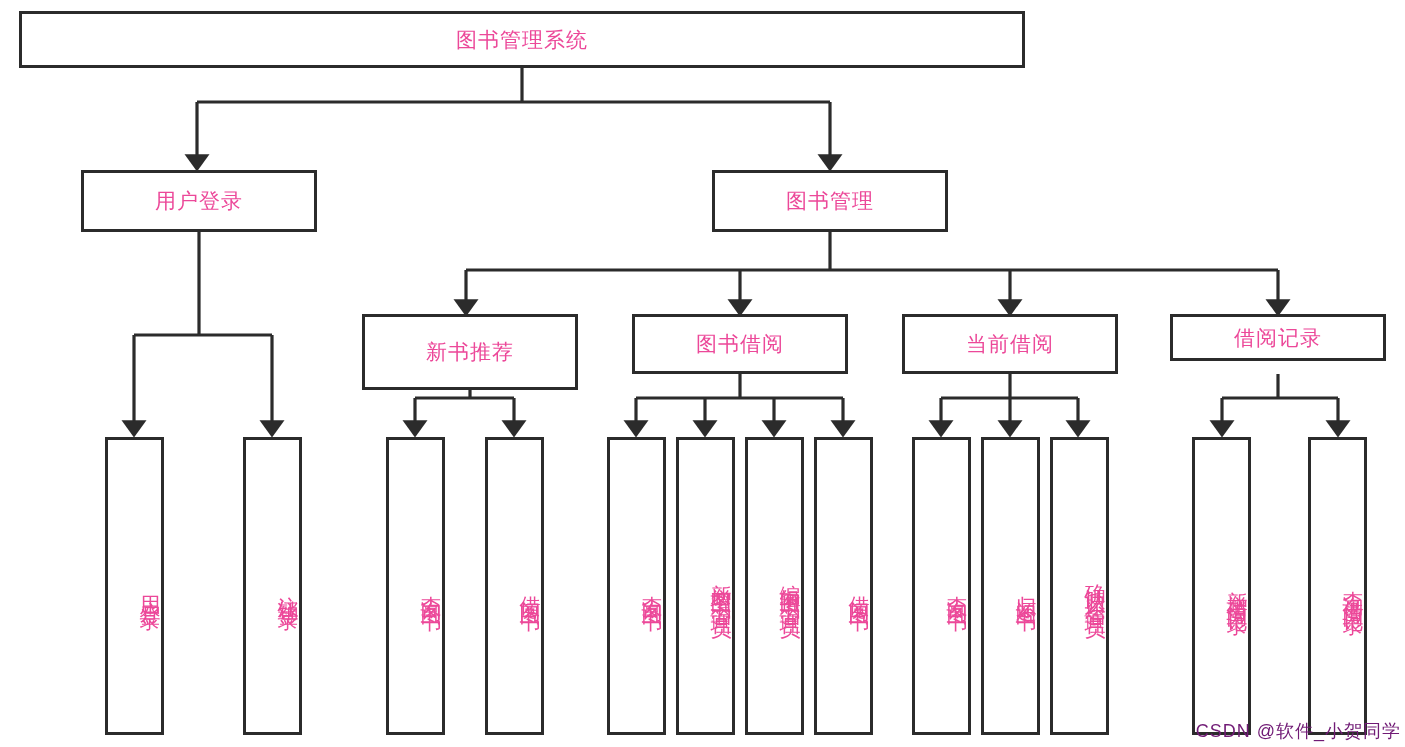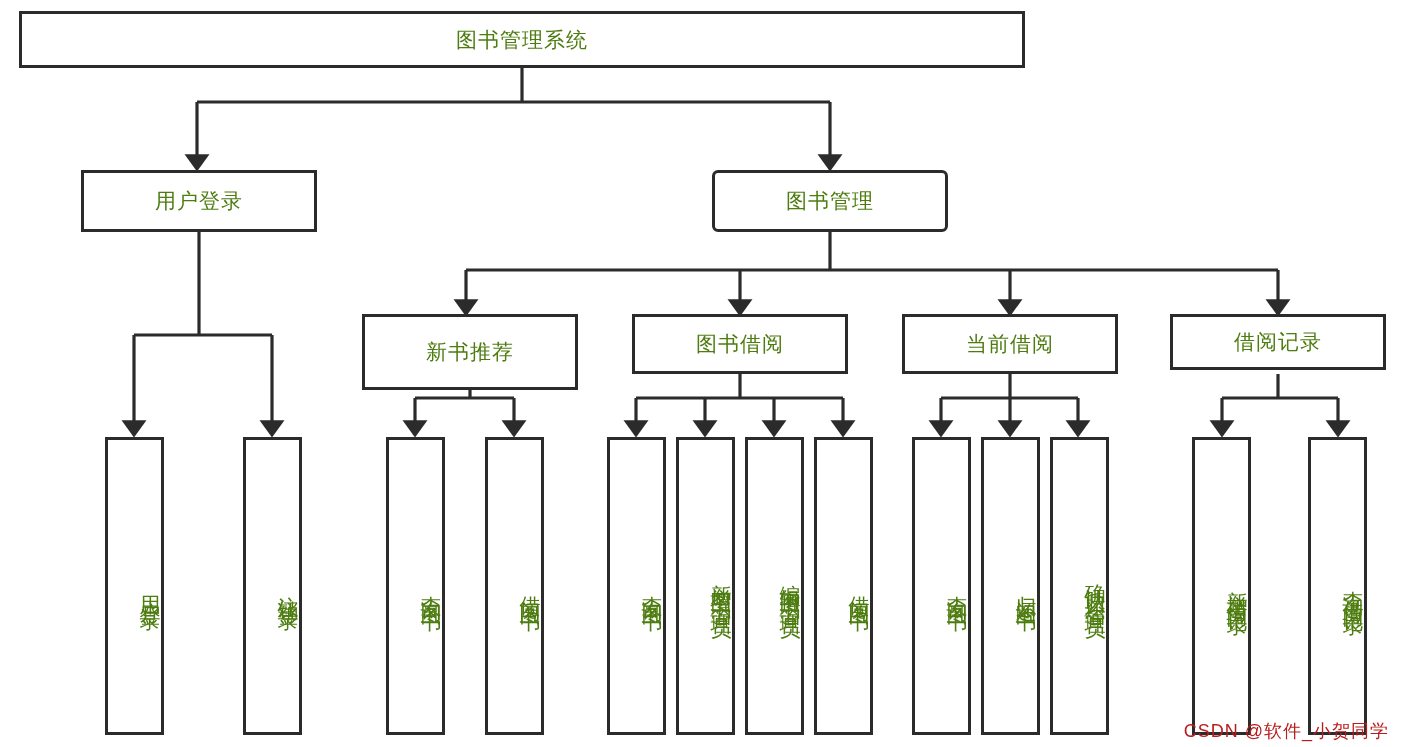--- a/index.html
+++ b/index.html
@@ -23,21 +23,21 @@
     height: 747px;
   }
   .node {
     position: absolute;
     box-sizing: border-box;
     background: #ffffff;
     border: 3px solid #2b2b2b;
     display: flex;
     align-items: center;
     justify-content: center;
-    color: #4d7c0f;
+    color: #ec4899;
     overflow: hidden;
   }
   .node.horiz {
     font-size: 21px;
     letter-spacing: 1px;
     line-height: 1.2;
   }
   .node.vert {
     writing-mode: vertical-rl;
     text-orientation: upright;
@@ -49,24 +49,24 @@
     justify-content: center;
   }
   .node.vert .vlabel {
     writing-mode: vertical-rl;
     text-orientation: upright;
     display: block;
     white-space: nowrap;
   }
   .watermark {
     position: absolute;
-    right: 16px;
+    right: 4px;
     bottom: 4px;
     font-size: 18px;
-    color: #b91c1c;
+    color: #701a75;
     letter-spacing: 1px;
     white-space: nowrap;
     pointer-events: none;
   }
 </style>
 </head>
 <body>
 
 <div id="canvas">
 
@@ -120,34 +120,34 @@
     </g>
   </svg>
 
   <div class="node horiz" style="left:19px; top:11px; width:1006px; height:57px;">
     <span>图书管理系统</span>
   </div>
 
   <div class="node horiz" style="left:81px; top:170px; width:236px; height:62px;">
     <span>用户登录</span>
   </div>
-  <div class="node horiz" style="left:712px; top:170px; width:236px; height:62px;border-radius:6px;">
+  <div class="node horiz" style="left:712px; top:170px; width:236px; height:62px;">
     <span>图书管理</span>
   </div>
 
   <div class="node horiz" style="left:362px; top:314px; width:216px; height:76px;">
     <span>新书推荐</span>
   </div>
   <div class="node horiz" style="left:902px; top:314px; width:216px; height:60px;">
     <span>当前借阅</span>
   </div>
   <div class="node horiz" style="left:632px; top:314px; width:216px; height:60px;">
     <span>图书借阅</span>
   </div>
-  <div class="node horiz" style="left:1170px; top:314px; width:216px; height:56px;">
+  <div class="node horiz" style="left:1170px; top:314px; width:216px; height:47px;">
     <span>借阅记录</span>
   </div>
 
   <div class="node vert" style="left:105px; top:437px; width:59px; height:298px;">
     <span class="vlabel">用户登录</span>
   </div>
   <div class="node vert" style="left:243px; top:437px; width:59px; height:298px;">
     <span class="vlabel">注销登录</span>
   </div>
 

